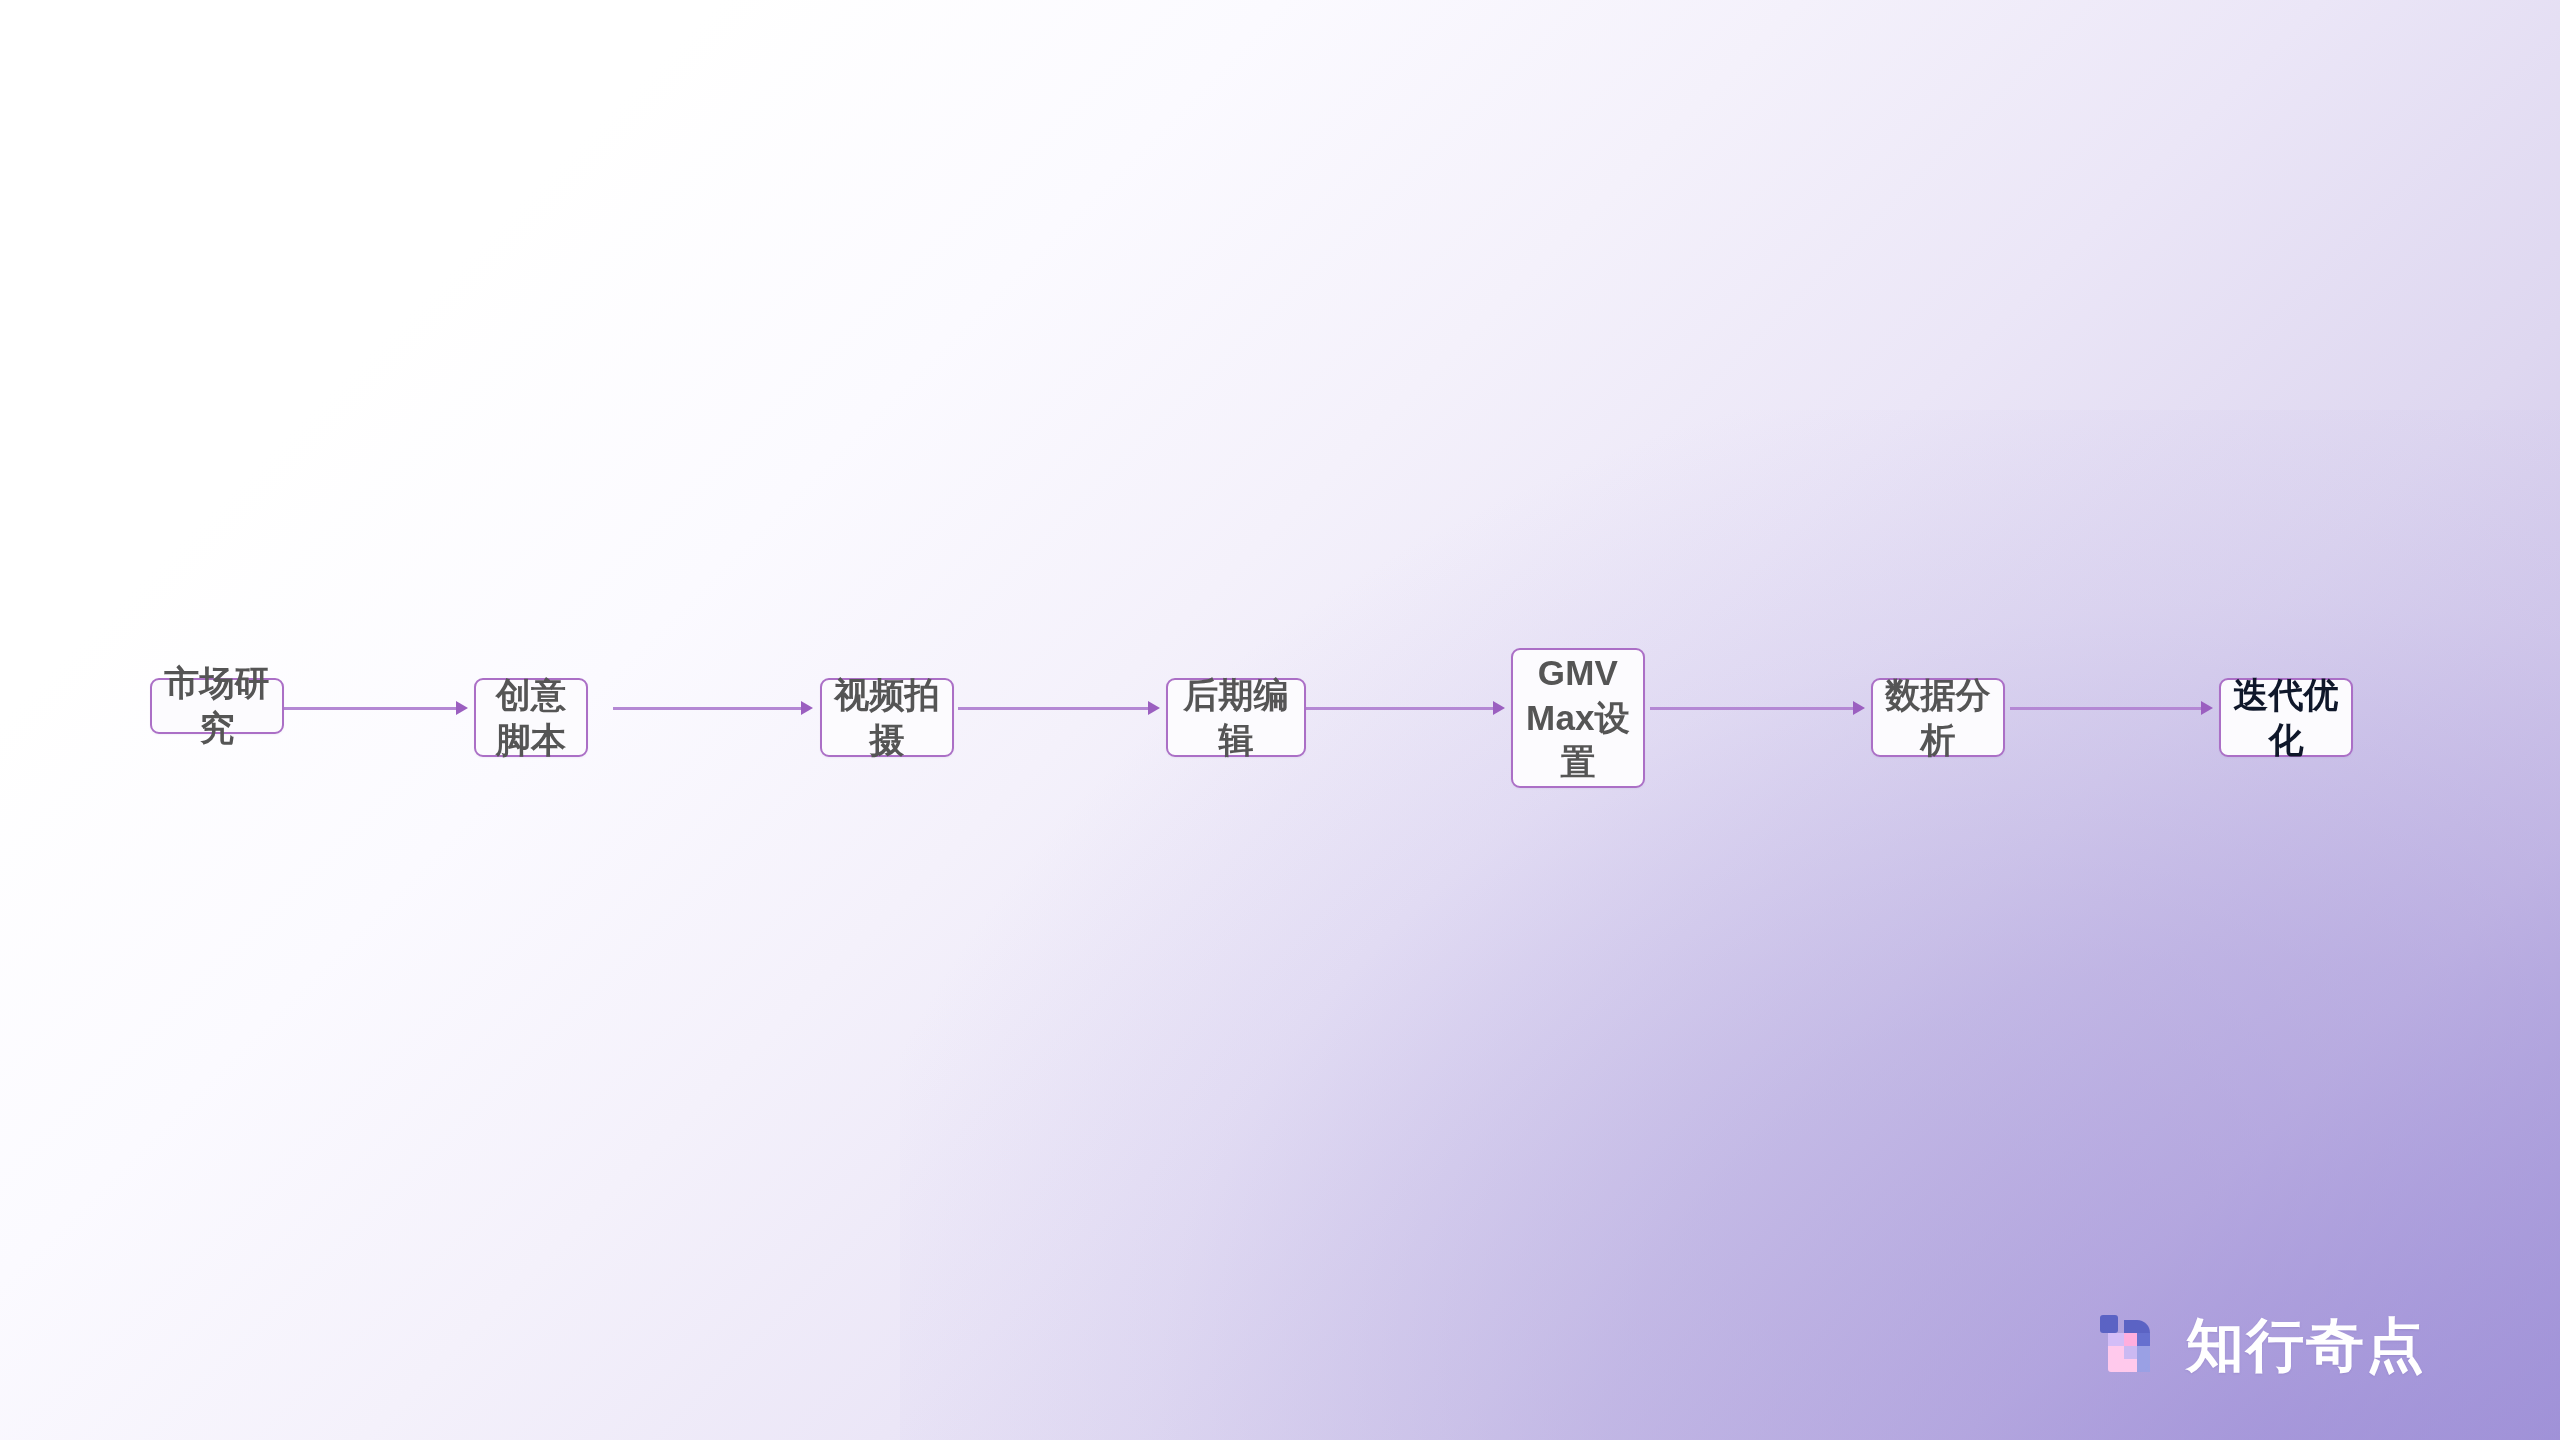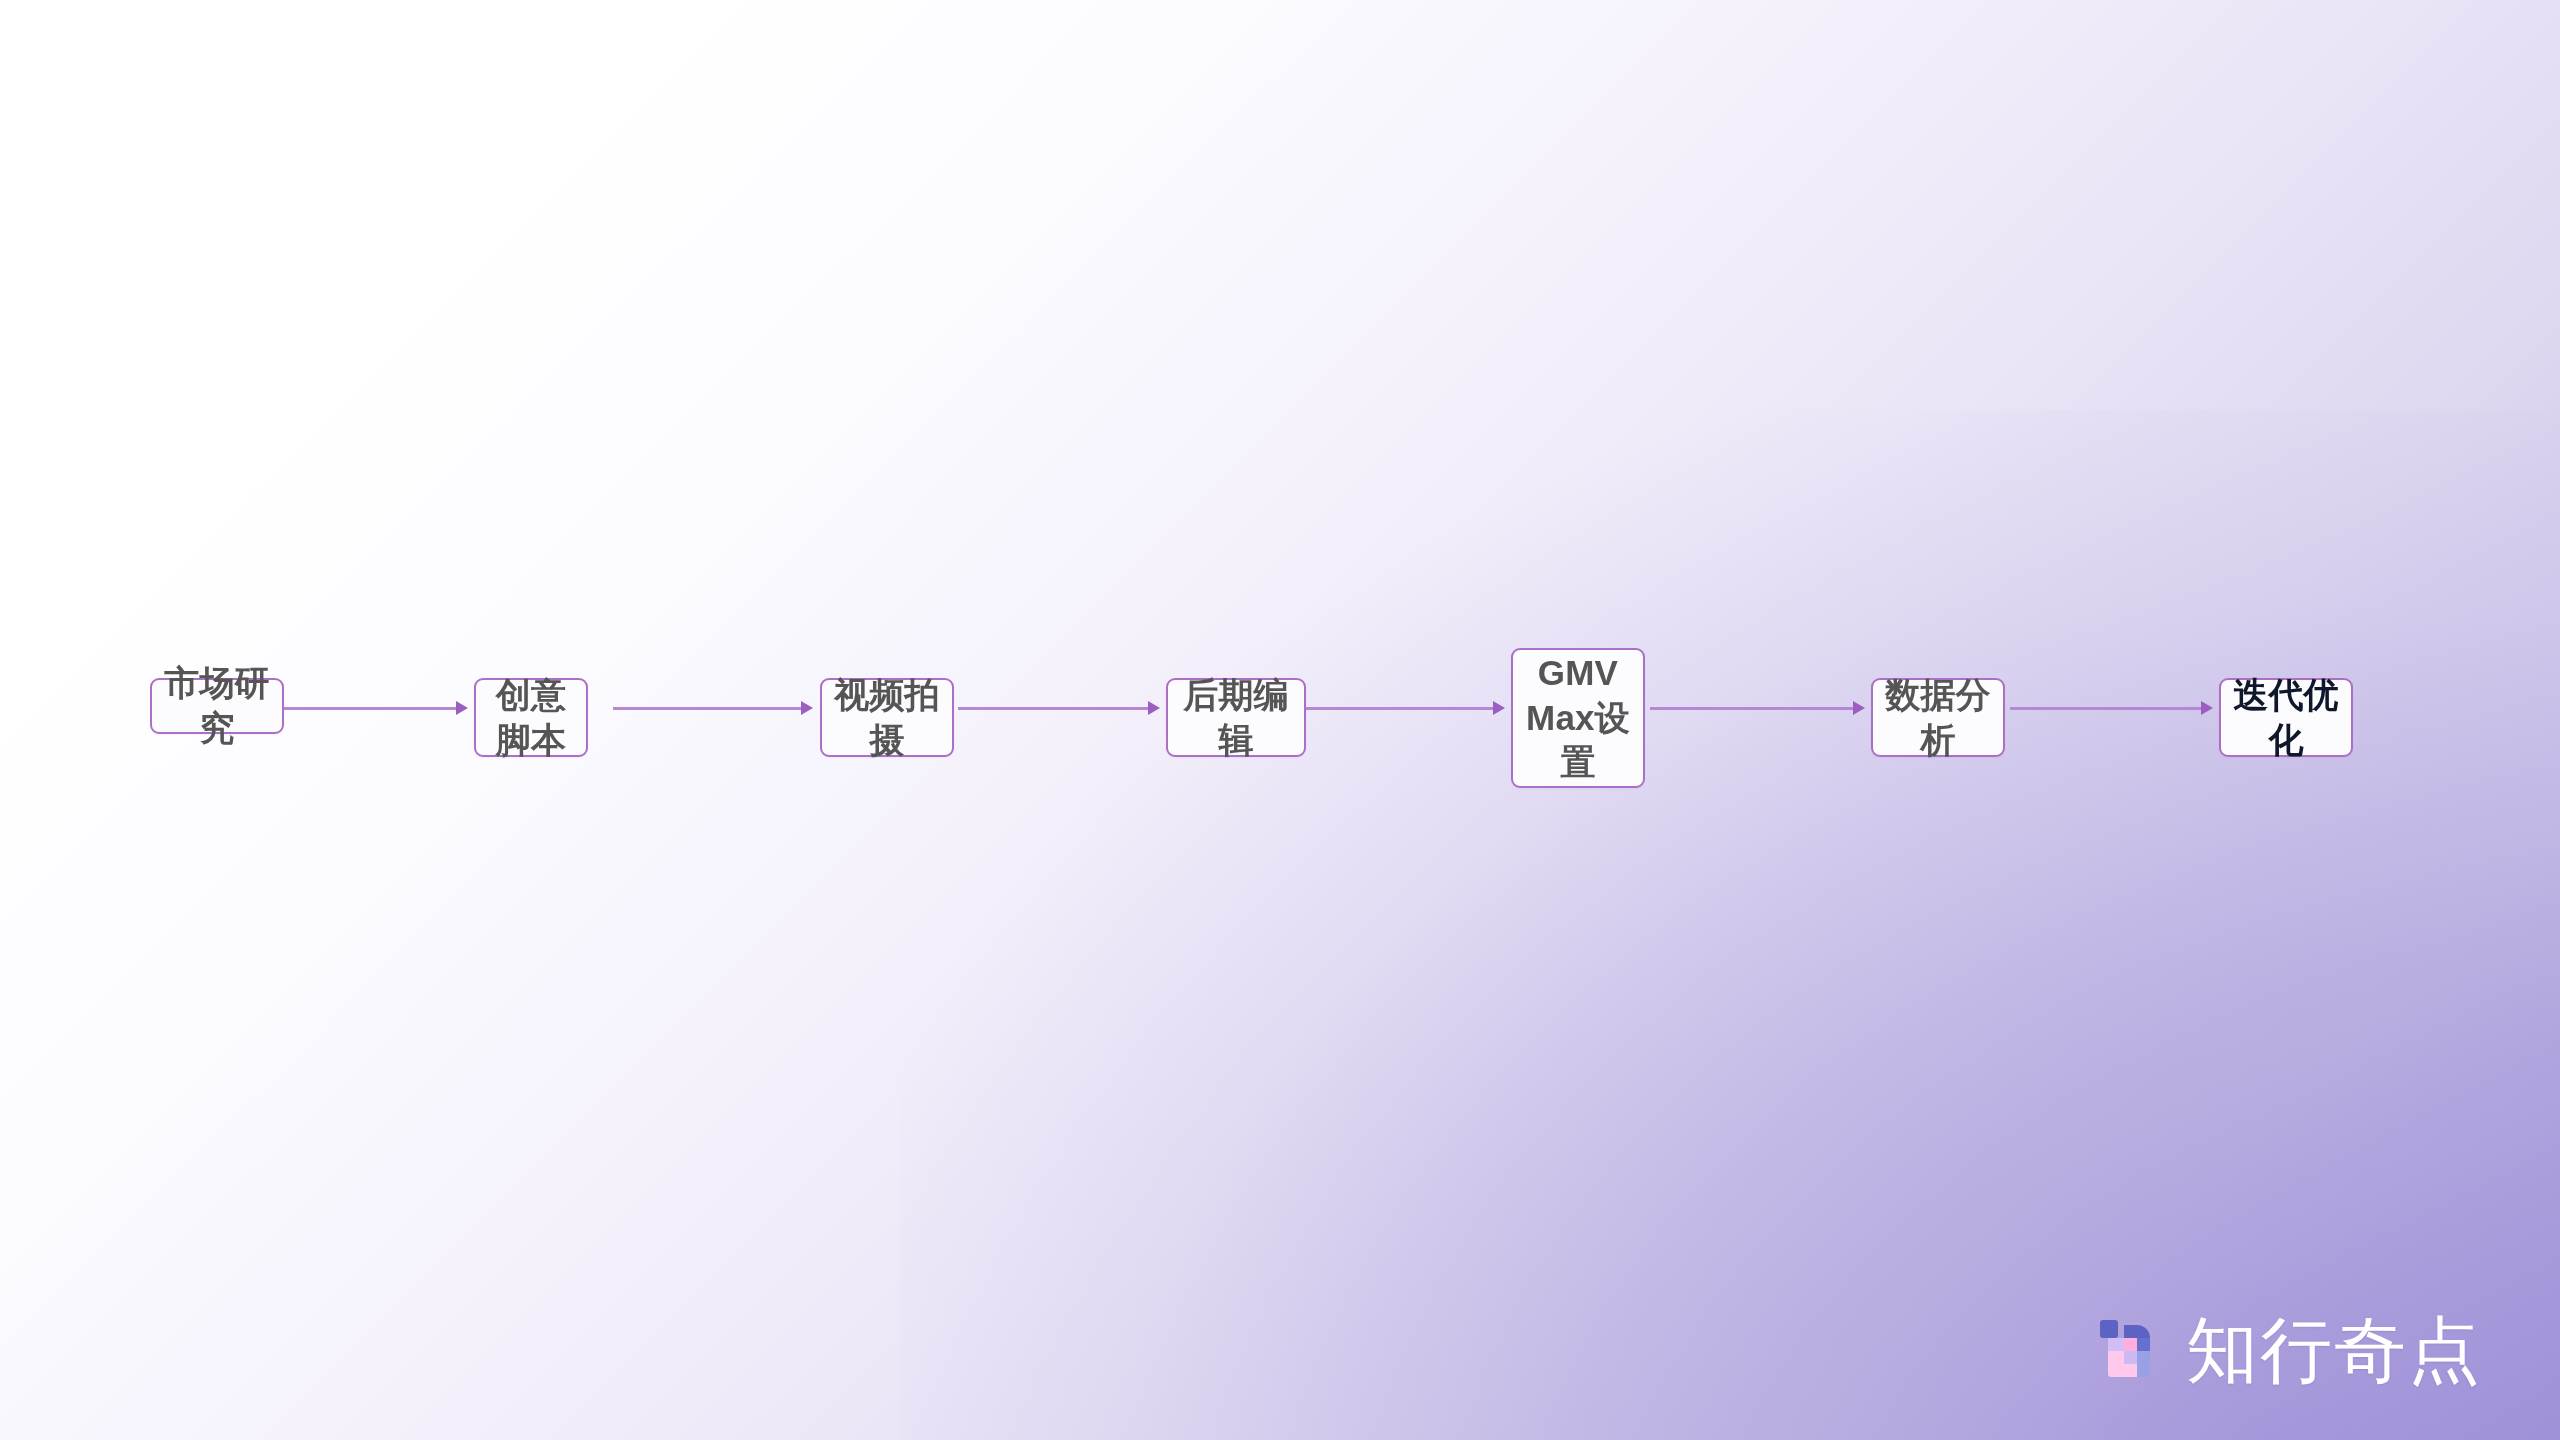--- a/index.html
+++ b/index.html
@@ -112,22 +112,22 @@
     z-index: 3;
   }
   #wm-logo {
     position: relative;
     width: 62px;
     height: 62px;
     flex: 0 0 auto;
   }
   #wm-text {
     color: #ffffff;
-    font-size: 72px;
-    font-weight: normal;
+    font-size: 58px;
+    font-weight: bold;
     letter-spacing: 2px;
     line-height: 1;
     white-space: nowrap;
     text-shadow: 0 1px 2px rgba(120, 100, 175, 0.25);
   }
 </style>
 </head>
 <body>
 
 <div id="canvas">

